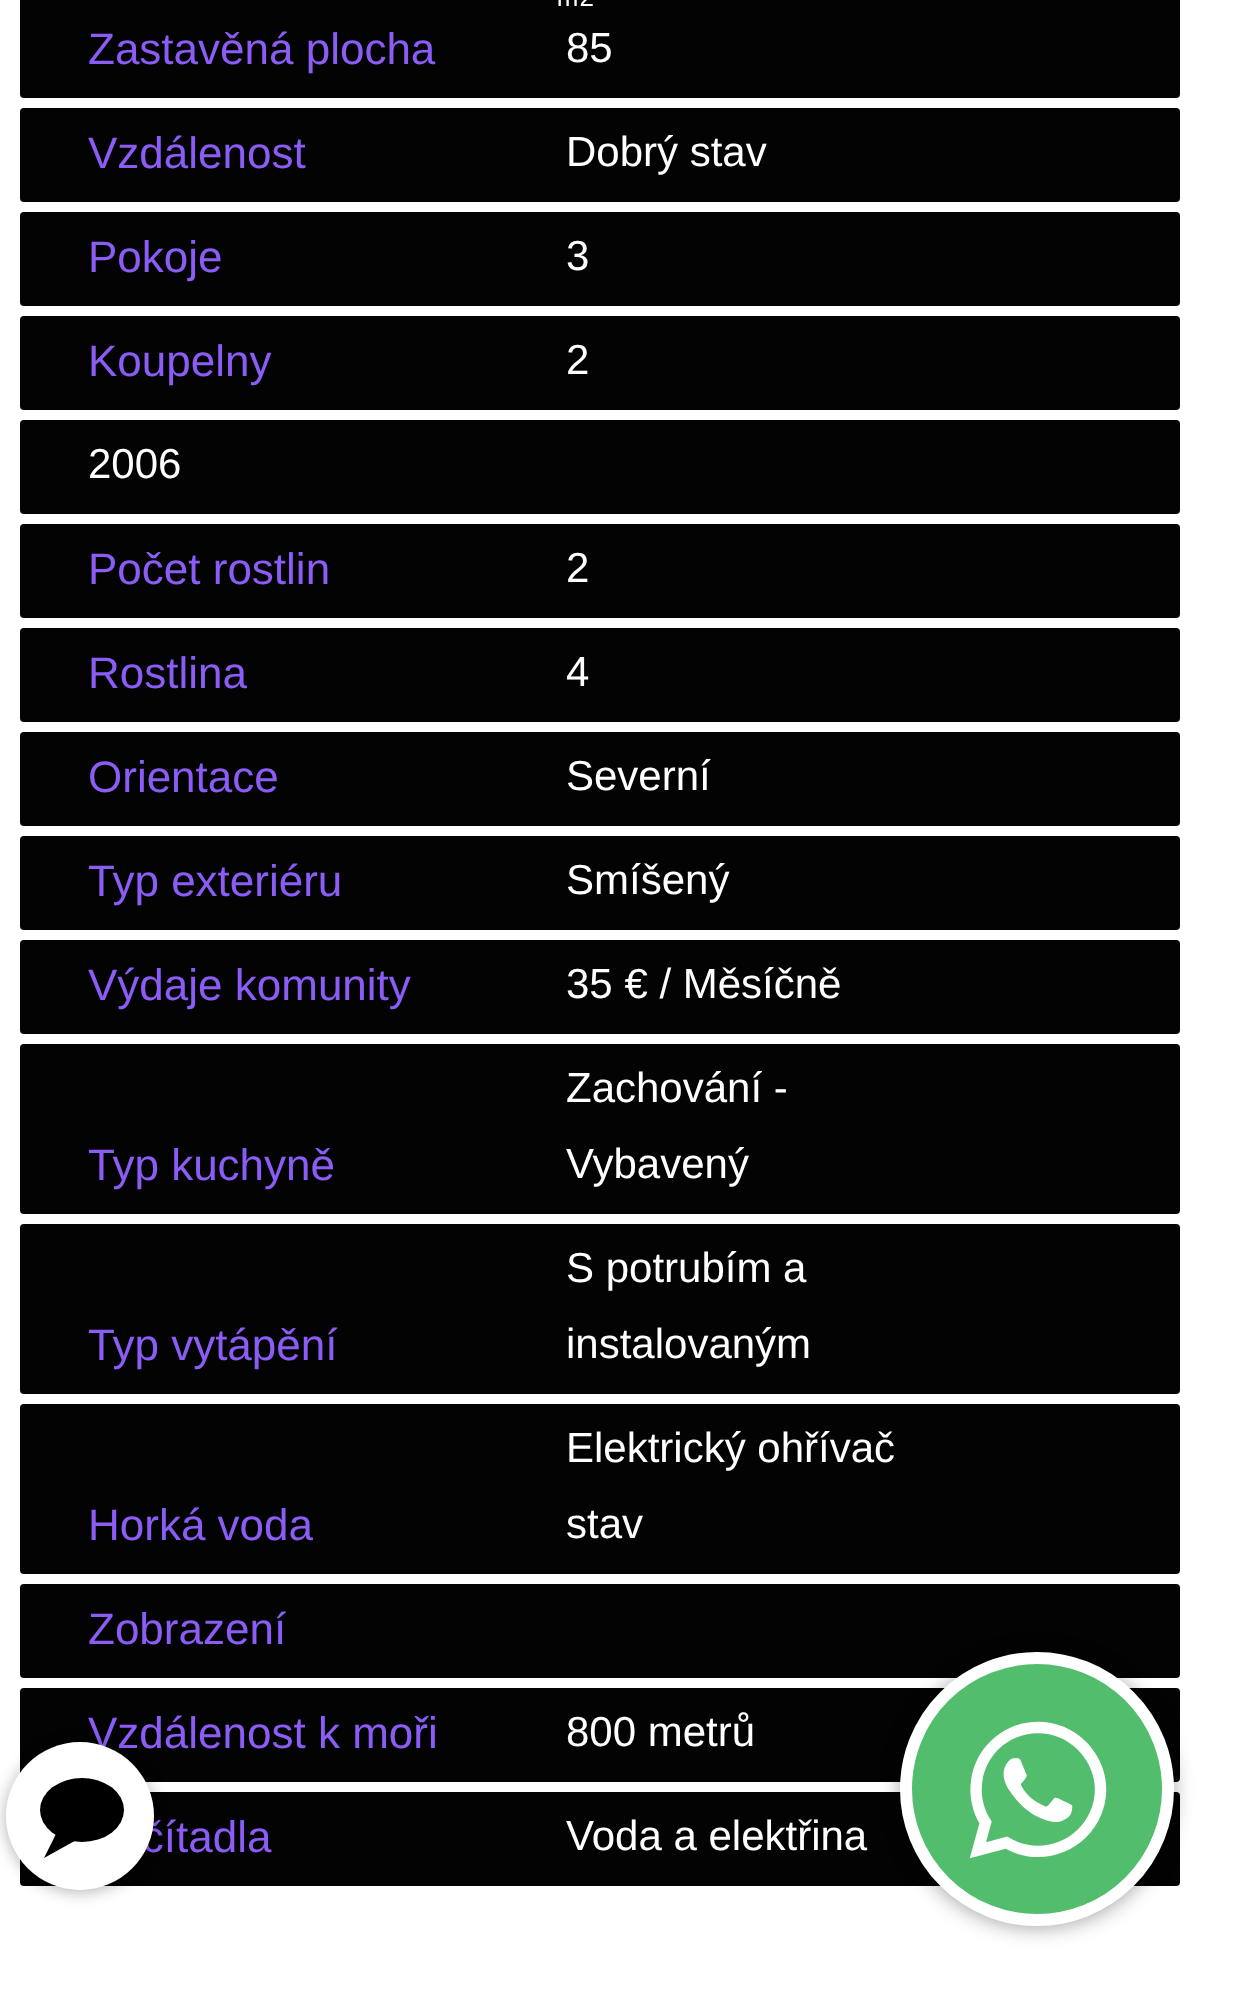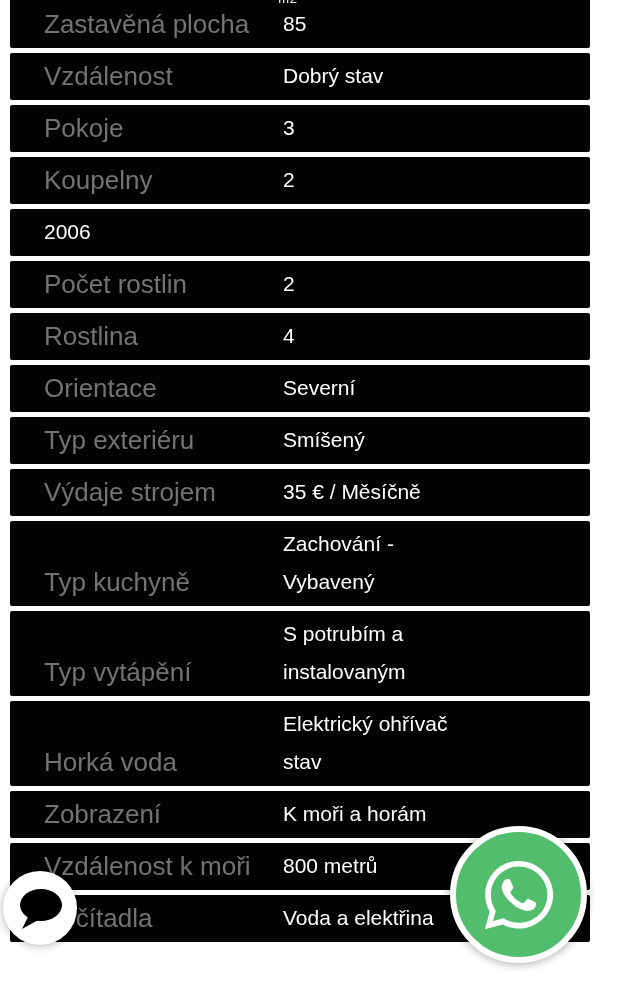--- a/index.html
+++ b/index.html
@@ -15,22 +15,22 @@
     background:#030303;
     border-radius:2px;
     margin-bottom:5px;
     display:flex;
     align-items:flex-end;
     padding:4px 10px 5px 34px;
     box-sizing:border-box;
   }
   .cell-label{
     flex:0 0 239px;
-    color:#737373;
-    font-size:26px;
+    color:#8b5cf6;
+    font-size:22px;
     line-height:38px;
     white-space:nowrap;
   }
   .cell-value{
     flex:1 1 auto;
     color:#ffffff;
     font-size:21px;
     line-height:38px;
   }
   .vline{white-space:nowrap;}
@@ -130,21 +130,21 @@
   </div>
 
   <div class="row">
     <div class="cell-label">Typ exteriéru</div>
     <div class="cell-value">
       <div class="vline">Smíšený</div>
     </div>
   </div>
 
   <div class="row">
-    <div class="cell-label">Výdaje strojem</div>
+    <div class="cell-label">Výdaje komunity</div>
     <div class="cell-value">
       <div class="vline">35 € / Měsíčně</div>
     </div>
   </div>
 
   <div class="row">
     <div class="cell-label">Typ kuchyně</div>
     <div class="cell-value">
       <div class="vline">Zachování -</div>
       <div class="vline">Vybavený</div>
@@ -162,23 +162,20 @@
   <div class="row">
     <div class="cell-label">Horká voda</div>
     <div class="cell-value">
       <div class="vline">Elektrický ohřívač</div>
       <div class="vline">stav</div>
     </div>
   </div>
 
   <div class="row">
     <div class="cell-label">Zobrazení</div>
-    <div class="cell-value">
-      <div class="vline">K moři a horám</div>
-    </div>
   </div>
 
   <div class="row">
     <div class="cell-label">Vzdálenost k moři</div>
     <div class="cell-value">
       <div class="vline">800 metrů</div>
     </div>
   </div>
 
 

